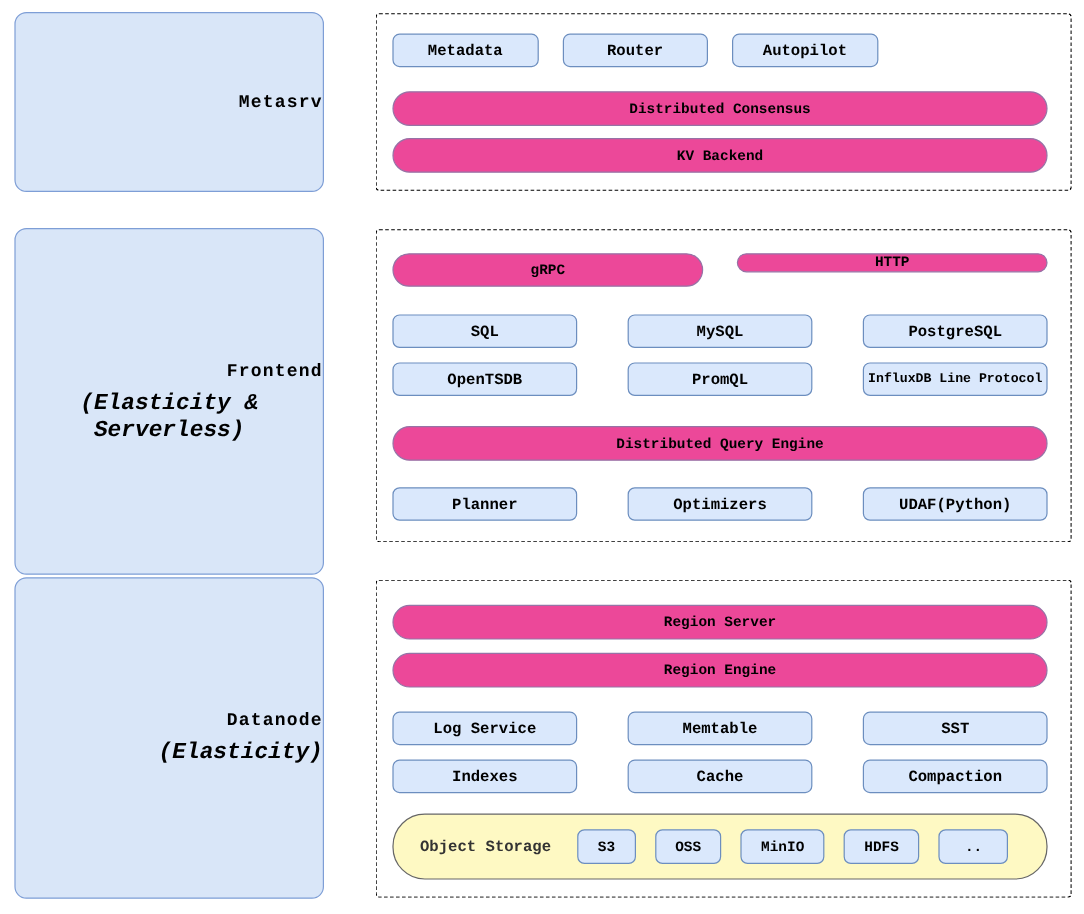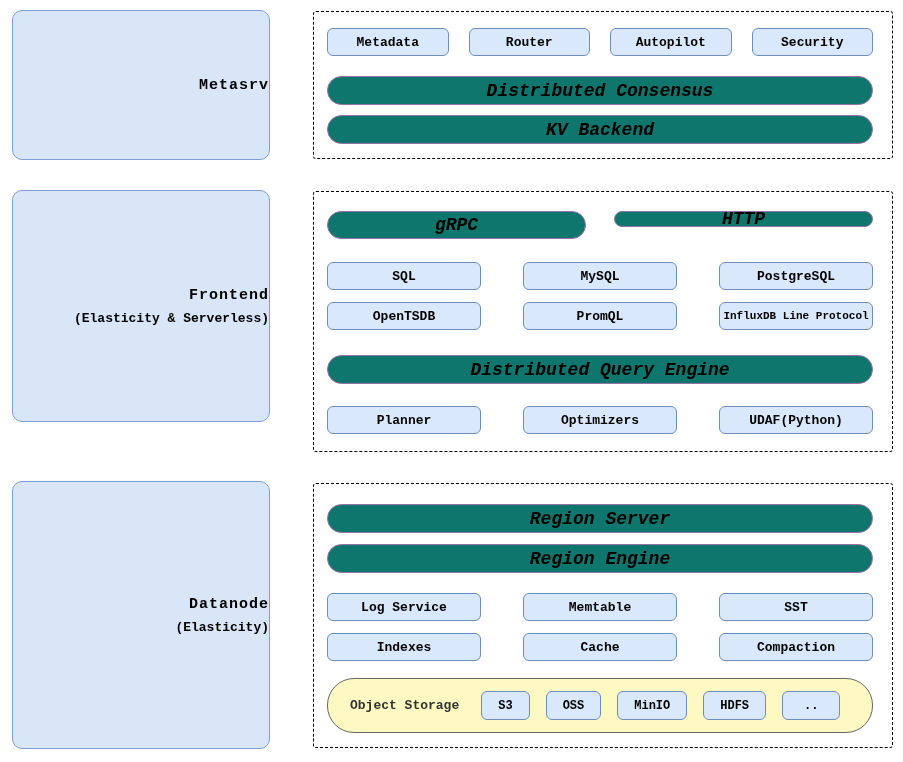--- a/index.html
+++ b/index.html
@@ -12,24 +12,24 @@
   #canvas { position: absolute; inset: 0; }
 
   
   .bigbox {
     position: absolute; left: 12px; width: 258px;
     background: #d9e6f8; border: 1px solid #7e9ed6; border-radius: 10px;
     display: flex; flex-direction: column; align-items: flex-end; justify-content: center;
     text-align: center;
   }
   #metasrv-box  { top: 10px;  height: 150px; }
-  #frontend-box { top: 190px; height: 232px; }
+  #frontend-box { top: 190px; height: 289px; }
   #datanode-box { top: 481px; height: 268px; }
   .bigtitle { font-size: 15px; letter-spacing: 1px; }
-  .subtitle { font-size: 13px; margin-top: 7px; }
+  .subtitle { font-size: 19px; margin-top: 7px; font-style: italic; }
 
   
   .panel {
     position: absolute; left: 313px; width: 580px;
     background: #ffffff; border: 1px dashed #000; border-radius: 3px;
     padding-left: 13px; padding-right: 19px;
   }
   #panel-metasrv  { top: 11px;  height: 148px; padding-top: 16px; }
   #panel-frontend { top: 191px; height: 261px; padding-top: 19px; }
   #panel-datanode { top: 483px; height: 265px; padding-top: 20px; }
@@ -39,23 +39,23 @@
   .grid2 { display: grid; grid-template-columns: 1fr 1fr; column-gap: 28px; }
 
   .box {
     height: 28px; background: #dae8fc; border: 1px solid #6c8ebf; border-radius: 6px;
     display: flex; align-items: center; justify-content: center;
     font-size: 13px; white-space: nowrap;
   }
   .box.small-text { font-size: 11px; }
 
   .pill {
-    height: 29px; background: #0f766e; border: 1px solid #9673a6; border-radius: 15px;
+    height: 29px; background: #ec4899; border: 1px solid #9673a6; border-radius: 15px;
     display: flex; align-items: center; justify-content: center;
-    font-size: 18px; white-space: nowrap; font-style: italic;
+    font-size: 12px; white-space: nowrap;
   }
 
   .mt10 { margin-top: 10px; } .mt11 { margin-top: 11px; } .mt12 { margin-top: 12px; }
   .mt17 { margin-top: 17px; } .mt20 { margin-top: 20px; } .mt22 { margin-top: 22px; }
   .mt23 { margin-top: 23px; } .mt25 { margin-top: 25px; }
 
   
   .storage {
     height: 55px; background: #fef9c3; border: 1px solid #666666; border-radius: 27px;
     display: flex; align-items: center; padding: 0 22px; gap: 16px;
@@ -71,21 +71,20 @@
 
   <div class="bigbox" id="metasrv-box">
     <div class="bigtitle">Metasrv</div>
   </div>
 
   <div class="panel" id="panel-metasrv">
     <div class="grid4">
       <div class="box">Metadata</div>
       <div class="box">Router</div>
       <div class="box">Autopilot</div>
-      <div class="box">Security</div>
     </div>
     <div class="pill mt20">Distributed Consensus</div>
     <div class="pill mt10">KV Backend</div>
   </div>
 
   <div class="bigbox" id="frontend-box">
     <div class="bigtitle">Frontend</div>
     <div class="subtitle">(Elasticity &amp; Serverless)</div>
   </div>
 

